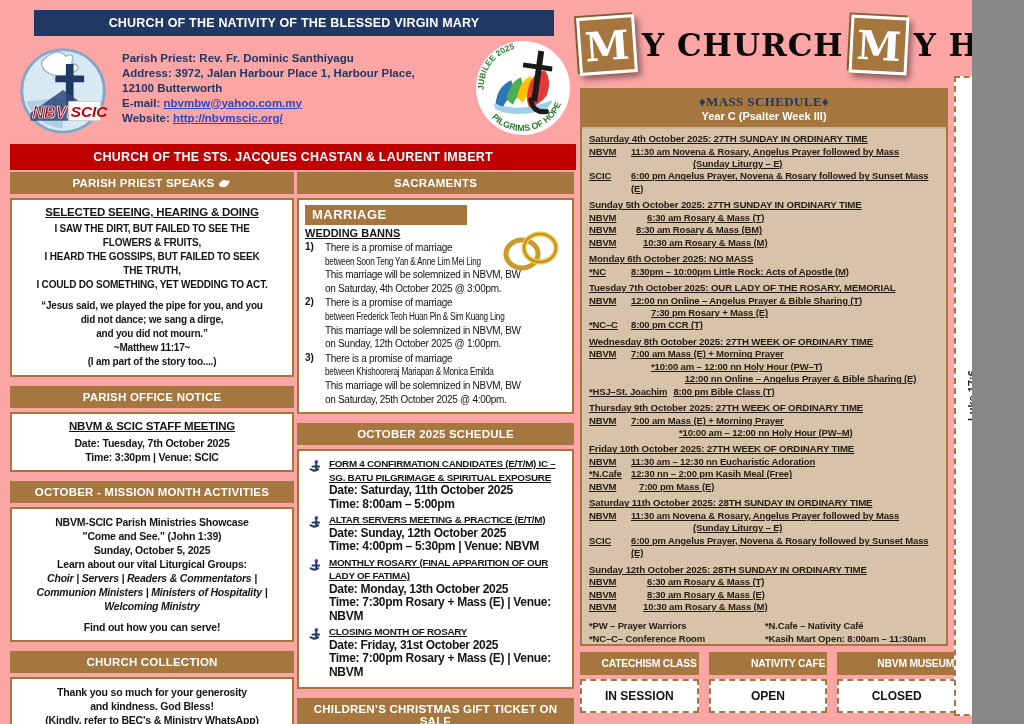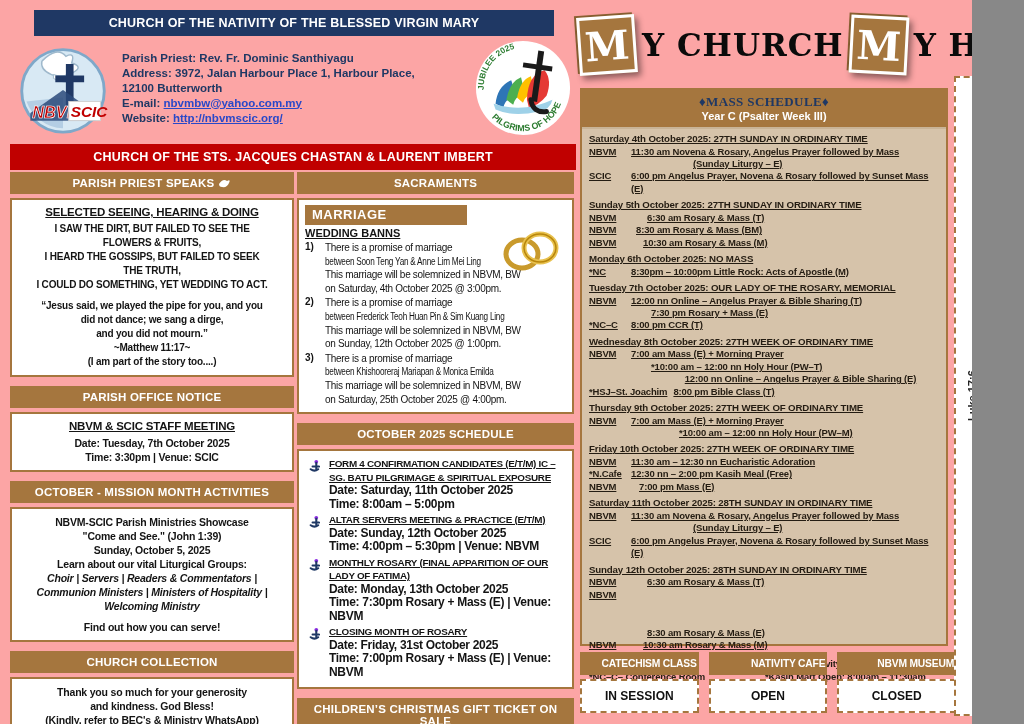--- a/index.html
+++ b/index.html
@@ -464,21 +464,21 @@
 </div>
         <div class="ms-day">
           <div class="ms-hdr">Sunday 12th October 2025: 28TH SUNDAY IN ORDINARY TIME</div>
   <div class="ms-ln">
     <span class="ms-loc">NBVM</span>
     <span class="ms-txt" style="margin-left: 16px;">6:30 am Rosary &amp; Mass (T)</span>
   </div>
 
   <div class="ms-ln">
     <span class="ms-loc">NBVM</span>
-    <span class="ms-txt" style="margin-left: 16px; margin-top: 38px;">8:30 am Rosary &amp; Mass (E)</span>
+    <span class="ms-txt" style="margin-left: 16px;">8:30 am Rosary &amp; Mass (E)</span>
   </div>
 
   <div class="ms-ln">
     <span class="ms-loc">NBVM</span>
     <span class="ms-txt" style="margin-left: 12px;">10:30 am Rosary &amp; Mass (M)</span>
   </div>
 </div>
         <div class="fn">
           <div>
             <div>*PW – Prayer Warriors</div>

